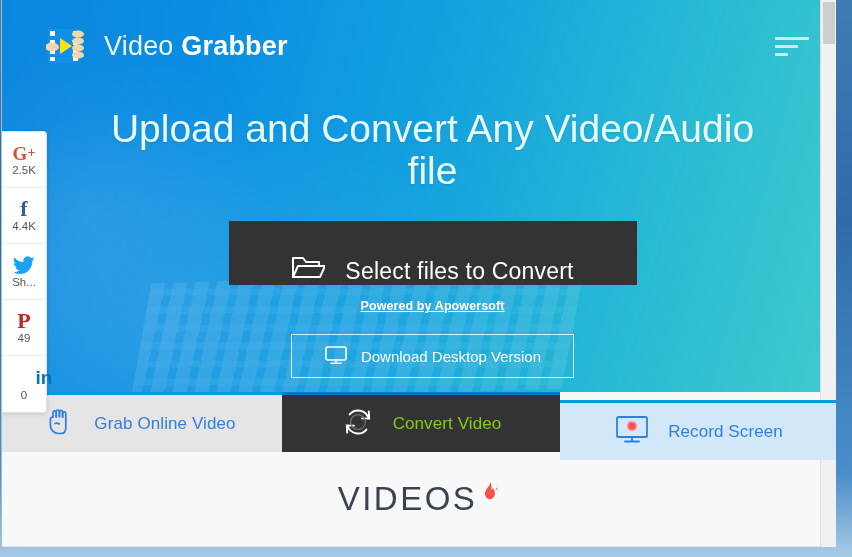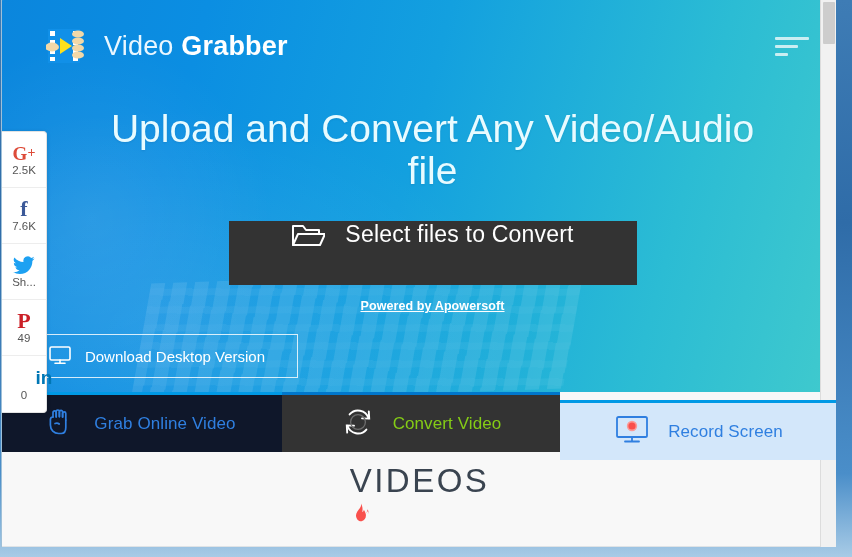--- a/index.html
+++ b/index.html
@@ -89,65 +89,65 @@
     position:absolute; left:13px; top:108px; width:835px;
     text-align:center; z-index:5;
   }
   #hero-title{
     font-size:39px; font-weight:400; line-height:1.07; color:#e8fbff;
     letter-spacing:0; padding:0 70px;
     text-shadow:0 1px 2px rgba(0,60,110,.12);
   }
   #cta-button{
     margin:30px auto 0; width:408px; height:64px; background:#333333;
-    display:flex; align-items:flex-start; justify-content:center; gap:20px;
+    display:flex; align-items:flex-end; justify-content:center; gap:20px;
     cursor:pointer; color:#fff;
   }
   #cta-label{ font-size:23px; font-weight:400; letter-spacing:.2px; }
   #powered-by{
     display:inline-block; margin-top:14px; font-size:12.5px; color:#ffffff;
     text-decoration:underline; cursor:pointer; font-weight:600;
     letter-spacing:.1px;
   }
   #secondary-actions{
-    margin-top:20px; display:flex; justify-content:space-between; gap:22px;
+    margin-top:20px; display:flex; justify-content:center; gap:22px;
   }
   .ghost-button{
     height:44px; border:1px solid rgba(255,255,255,.82);
     display:flex; align-items:center; justify-content:center; gap:13px;
     color:#ffffff; font-size:15px; cursor:pointer; padding:0 22px;
   }
   #download-desktop-button{ width:283px; }
   #video-guide-button{ width:190px; }
 
   
   #tab-bar{
     position:absolute; left:0; top:392px; width:835px; height:60px;
     display:flex; z-index:7;
   }
   .tab{
     display:flex; align-items:center; justify-content:center; gap:18px;
     height:60px; cursor:pointer; position:relative;
     border-top:3px solid #0099e5;
   }
-  #tab-grab{ width:280px; background:#0f172a; color:#2f7fe0; }
+  #tab-grab{ width:280px; background:#e5e5e5; color:#2f7fe0; }
   #tab-convert{ width:278px; background:#333333; color:#ffffff; border-top-color:#0077cc; }
   #tab-record{ flex:1; background:#d3e7fa; color:#2f7fe0;margin-top:8px; }
   .tab-label{ font-size:17px; font-weight:400; letter-spacing:.1px; }
   #tab-convert .tab-label{ color:#84cc16; }
 
   
   #videos-section{
     position:absolute; left:0; top:452px; width:835px; height:95px;
     background:#f8f8f8; border-bottom:1px solid #dfe3e6;
     display:flex; align-items:center; justify-content:center;
   }
   #videos-heading{
     display:flex; align-items:flex-start; gap:2px;
-    font-size:33px; font-weight:400; color:#3a4450; letter-spacing:2.5px;flex-direction:column;
+    font-size:33px; font-weight:400; color:#3a4450; letter-spacing:2.5px;
   }
   #flame-icon{ margin-top:-4px; }
 
   
   #social-rail{
     position:absolute; left:0; top:131px; width:45px;
     background:#ffffff; z-index:20;
     border:1px solid #e2e2e2; border-left:none;
     border-top-right-radius:4px; border-bottom-right-radius:4px;
     box-shadow:0 1px 4px rgba(0,0,0,.14);
@@ -301,21 +301,21 @@
 
     <aside id="social-rail">
 
       <div class="social-item">
         <span class="social-glyph" style="color:#dd4b39; font-size:19px; font-family:'Liberation Serif', serif;">G<span style="font-size:14px;">+</span></span>
         <span class="social-count">2.5K</span>
       </div>
 
       <div class="social-item">
         <span class="social-glyph" style="color:#3b5998; font-size:22px; font-family:'Liberation Serif', serif;">f</span>
-        <span class="social-count">7.6K</span>
+        <span class="social-count">4.4K</span>
       </div>
 
       <div class="social-item">
         <span class="social-glyph">
           <svg width="22" height="19" viewBox="0 0 22 19" fill="#1da1f2">
             <path d="M21.6 2.6c-.8.35-1.65.59-2.55.7a4.4 4.4 0 0 0 1.95-2.45c-.86.5-1.8.88-2.8 1.08A4.42 4.42 0 0 0 10.56 6a12.5 12.5 0 0 1-9.1-4.6A4.4 4.4 0 0 0 2.83 7.3 4.4 4.4 0 0 1 .84 6.76v.06a4.42 4.42 0 0 0 3.55 4.33c-.65.18-1.3.2-1.97.08a4.43 4.43 0 0 0 4.13 3.07A8.88 8.88 0 0 1 0 16.12 12.52 12.52 0 0 0 6.78 18.1c8.13 0 12.58-6.74 12.58-12.58l-.02-.57A8.9 8.9 0 0 0 21.6 2.6z"></path>
           </svg>
         </span>
         <span class="social-count">Sh...</span>
       </div>

